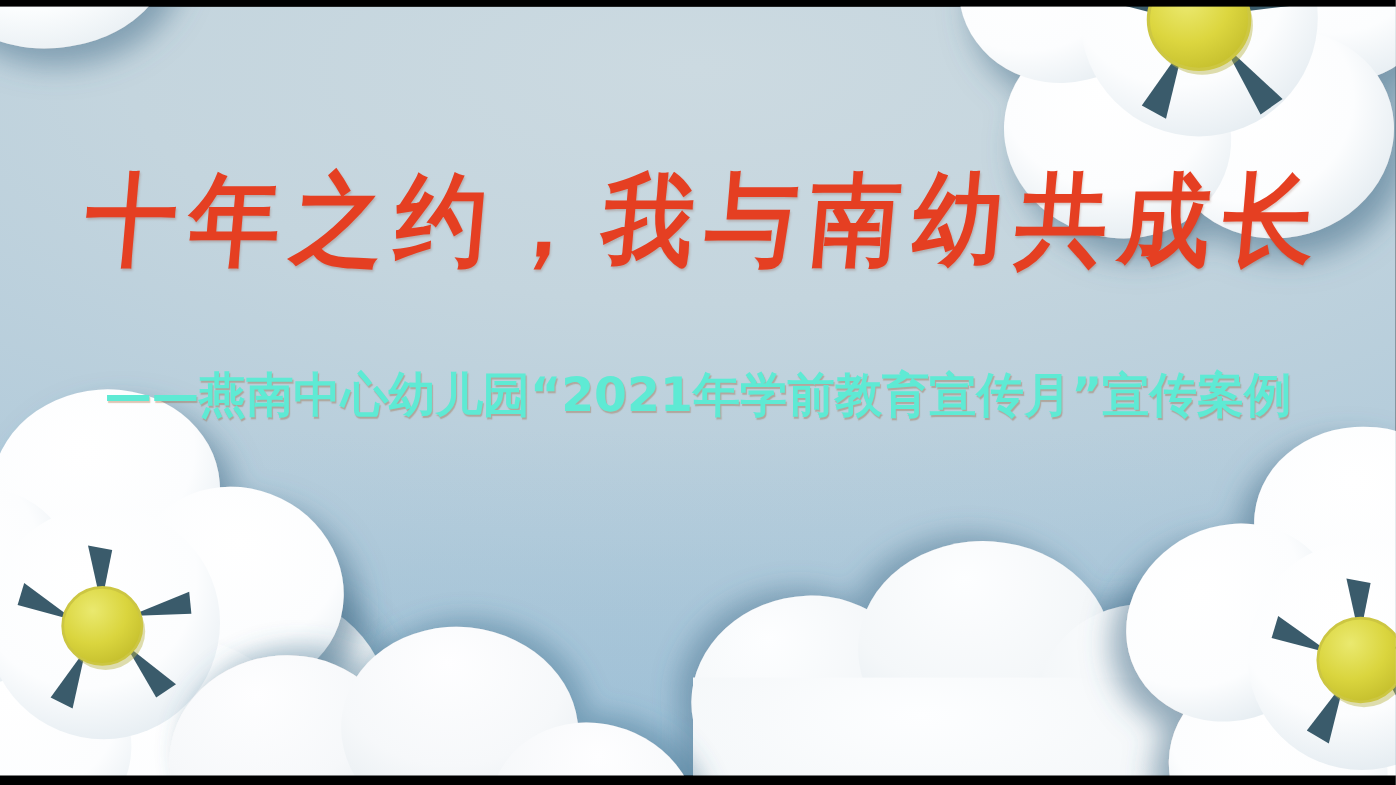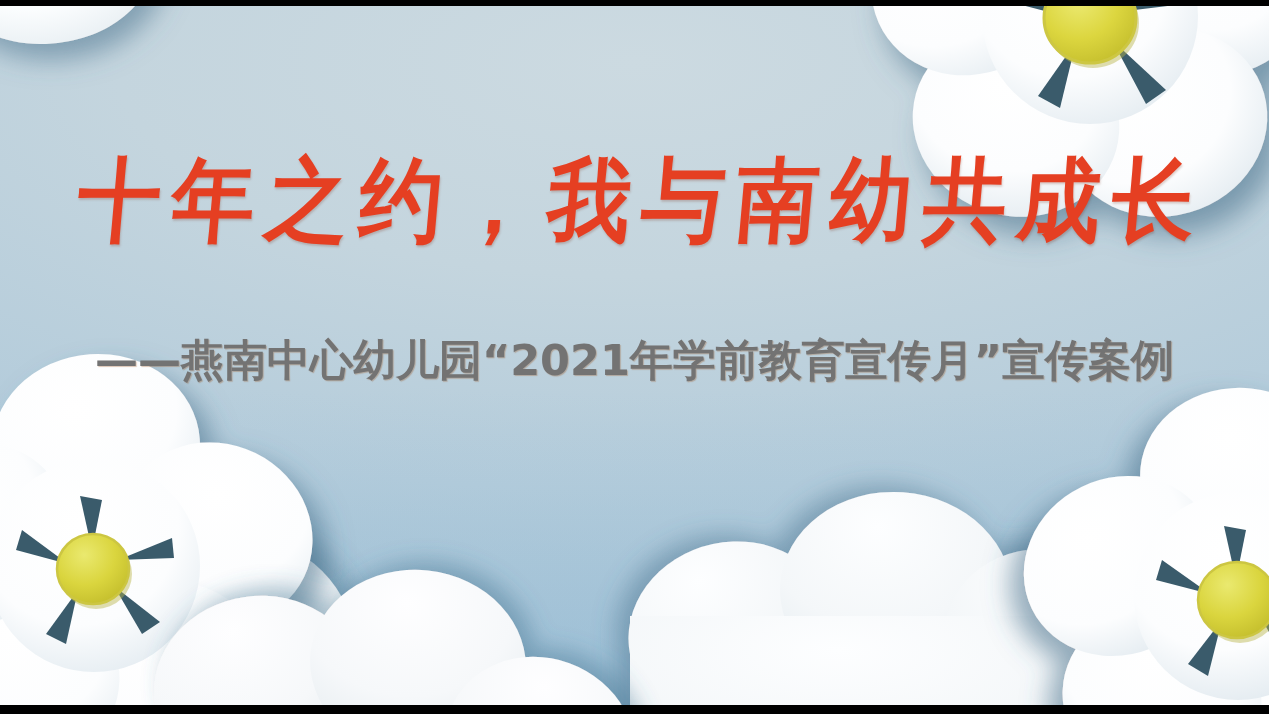--- a/index.html
+++ b/index.html
@@ -54,21 +54,21 @@
     position:absolute;z-index:30;left:0;top:337px;width:1269px;
     text-align:center;
   }
   #subtitle{
     display:inline-block;
     font-family:"DejaVu Sans","Liberation Sans",sans-serif;
     font-weight:700;
     font-size:43px;
     line-height:1.1;
     letter-spacing:0px;
-    color:#737373;
+    color:#5eead4;
     text-shadow:1px 1px 1px rgba(150,70,10,.30);
     white-space:nowrap;
   }
 </style>
 </head>
 <body>
 
 <div id="slide">
 
   <div id="bg"></div>

